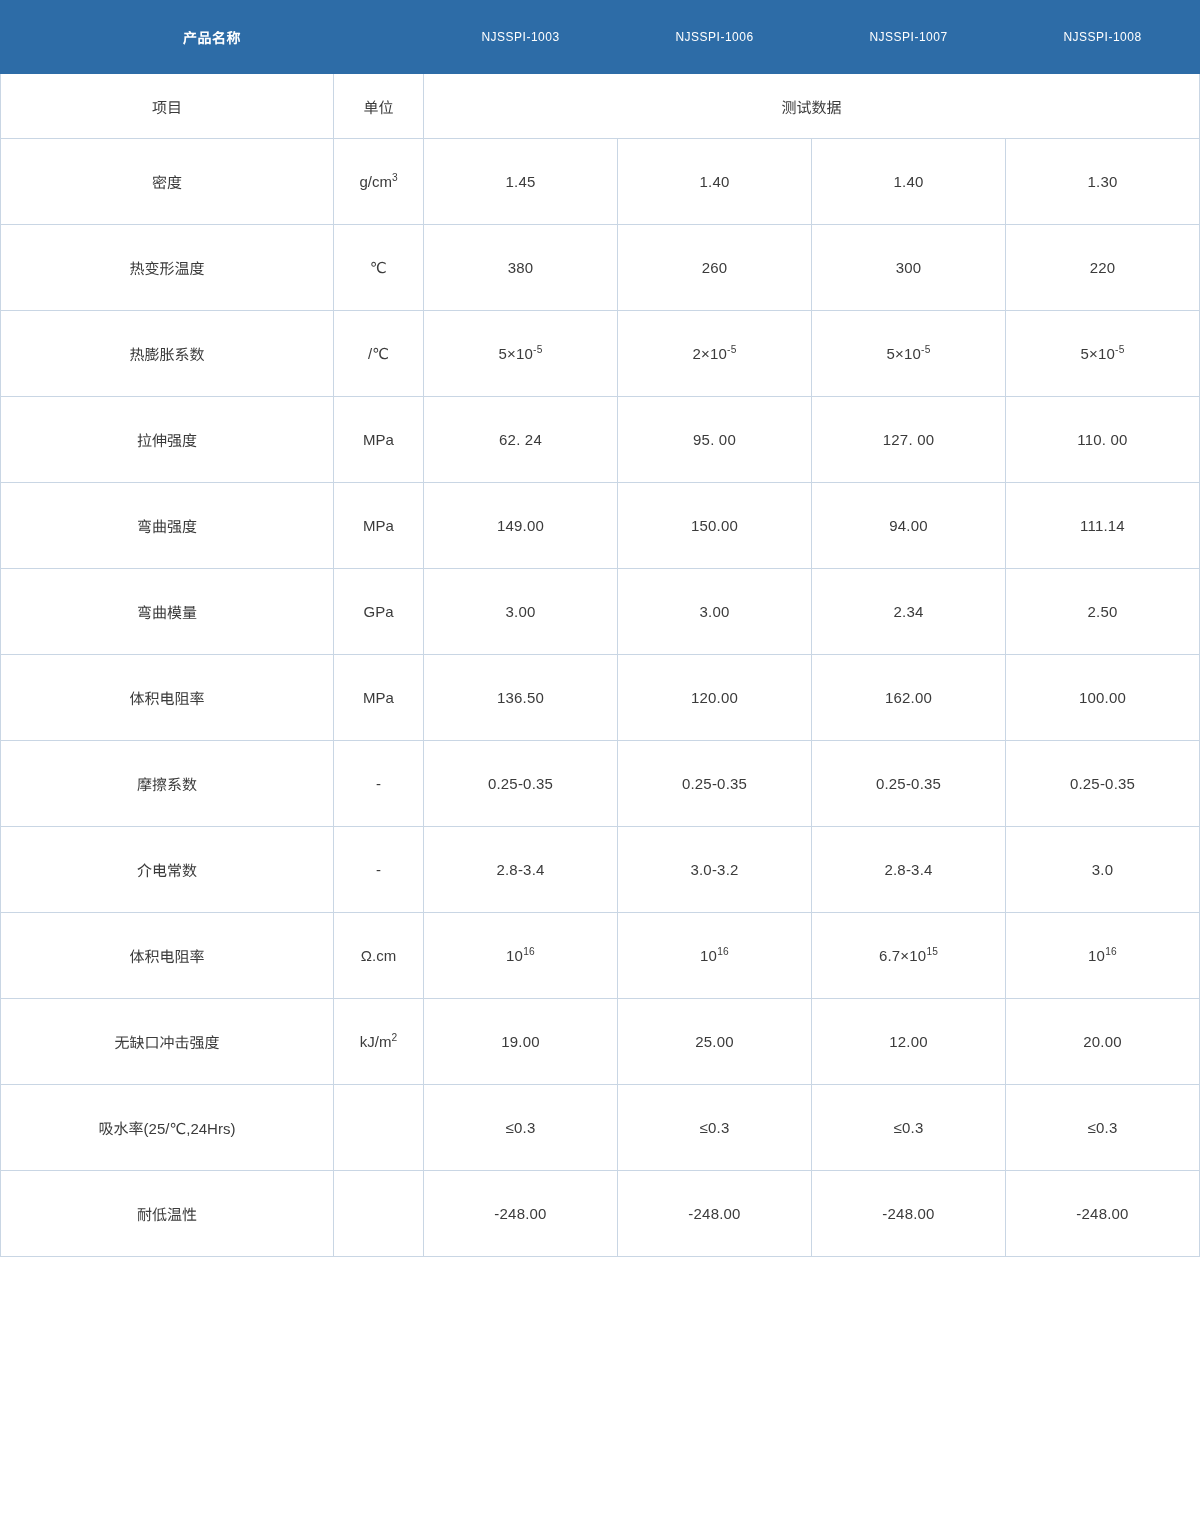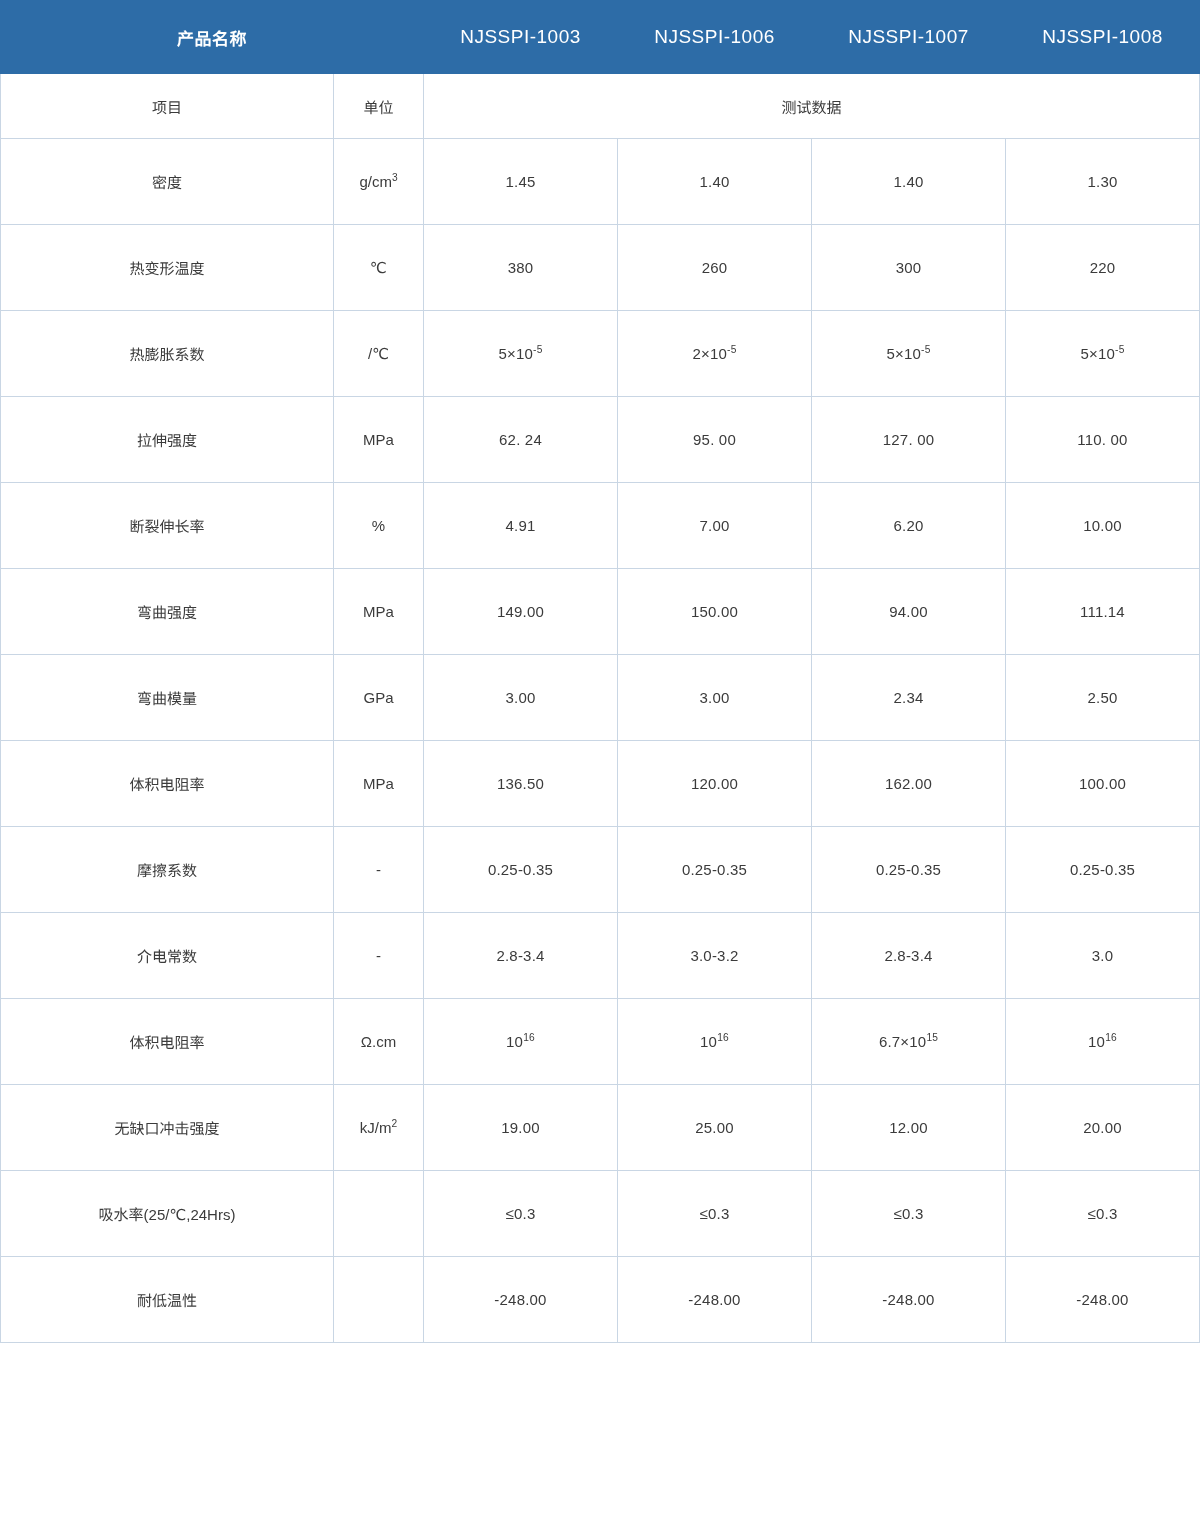--- a/index.html
+++ b/index.html
@@ -31,28 +31,28 @@
     padding: 4px 2px;
   }
   
   col.c-item   { width: 333px; }
   col.c-unit   { width: 90px; }
   col.c-val    { width: 194px; }
 
   thead th.head-cell {
     background: #2d6ca7;
     color: #ffffff;
-    font-size: 19px;
+    font-size: 12px;
     height: 64px;
     border: 1px solid #2d6ca7;
     letter-spacing: 0.5px;
   }
   thead th.head-name {
     font-weight: bold;
-    font-size: 17px;
+    font-size: 14px;
     margin-left: 45px;
   }
   tr.subhead td {
     height: 56px;
     font-size: 15px;
     color: #3b3b3b;
   }
   tr.data td {
     height: 77px;
   }
@@ -127,28 +127,20 @@
         </tr>
         <tr class="data">
           <td class="item-cell">拉伸强度</td>
           <td class="unit-cell">MPa</td>
           <td class="val-cell">62. 24</td>
           <td class="val-cell">95. 00</td>
           <td class="val-cell">127. 00</td>
           <td class="val-cell">110. 00</td>
         </tr>
         <tr class="data">
-          <td class="item-cell">断裂伸长率</td>
-          <td class="unit-cell">%</td>
-          <td class="val-cell">4.91</td>
-          <td class="val-cell">7.00</td>
-          <td class="val-cell">6.20</td>
-          <td class="val-cell">10.00</td>
-        </tr>
-        <tr class="data">
           <td class="item-cell">弯曲强度</td>
           <td class="unit-cell">MPa</td>
           <td class="val-cell">149.00</td>
           <td class="val-cell">150.00</td>
           <td class="val-cell">94.00</td>
           <td class="val-cell">111.14</td>
         </tr>
         <tr class="data">
           <td class="item-cell">弯曲模量</td>
           <td class="unit-cell">GPa</td>

